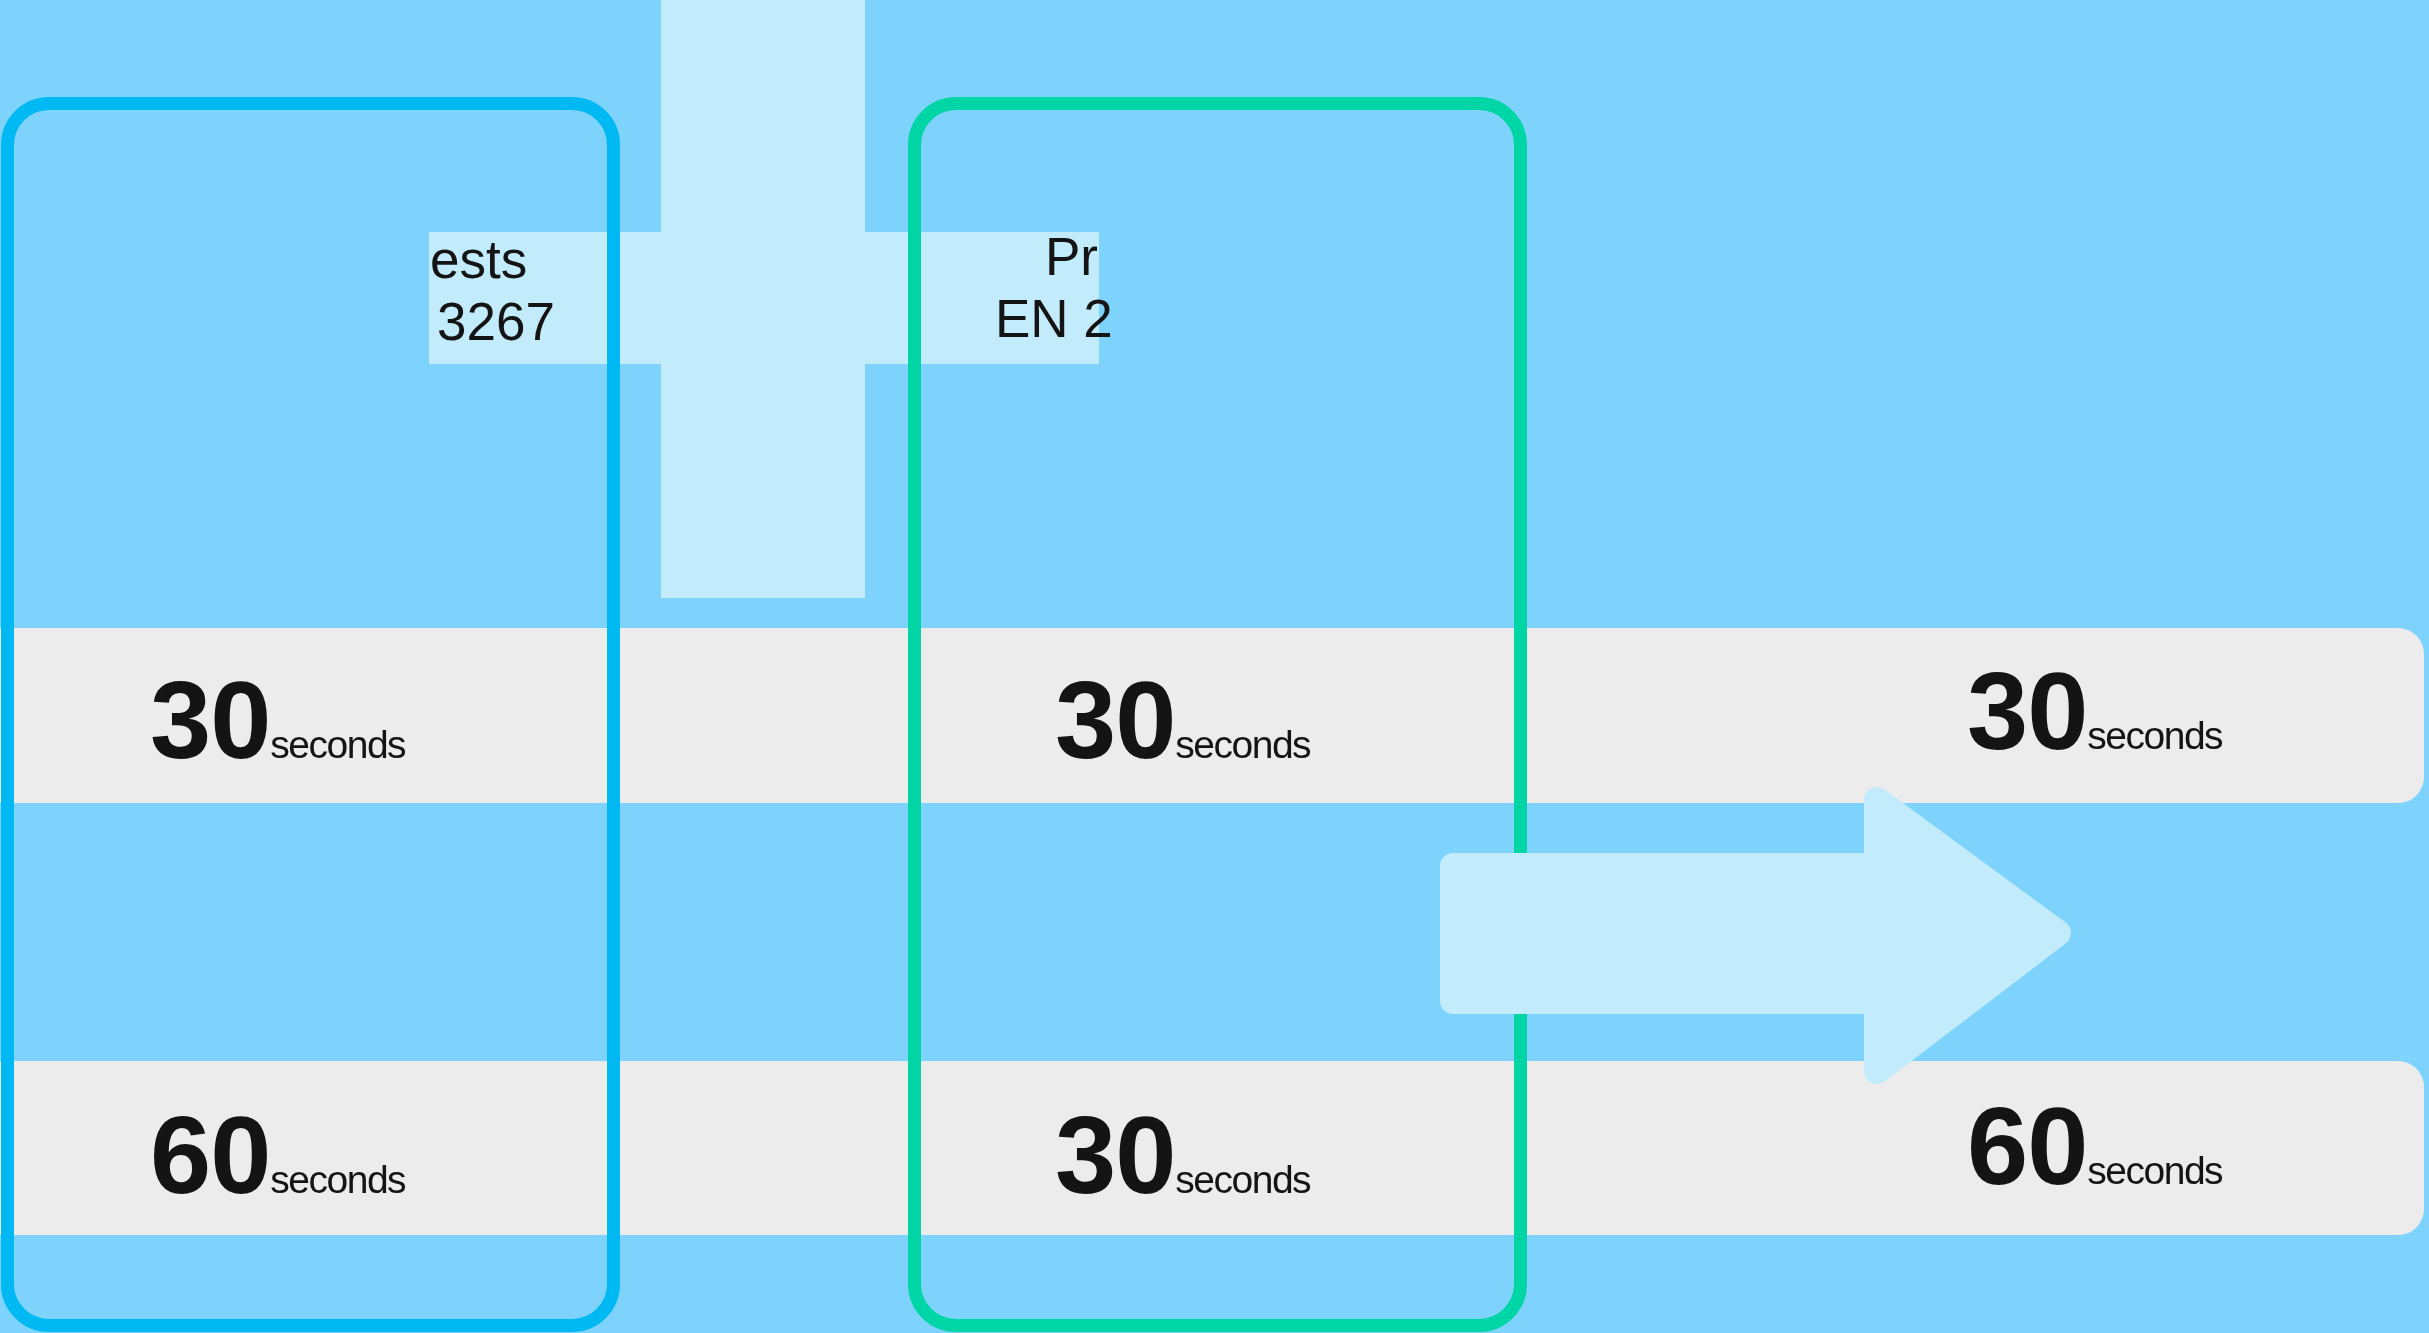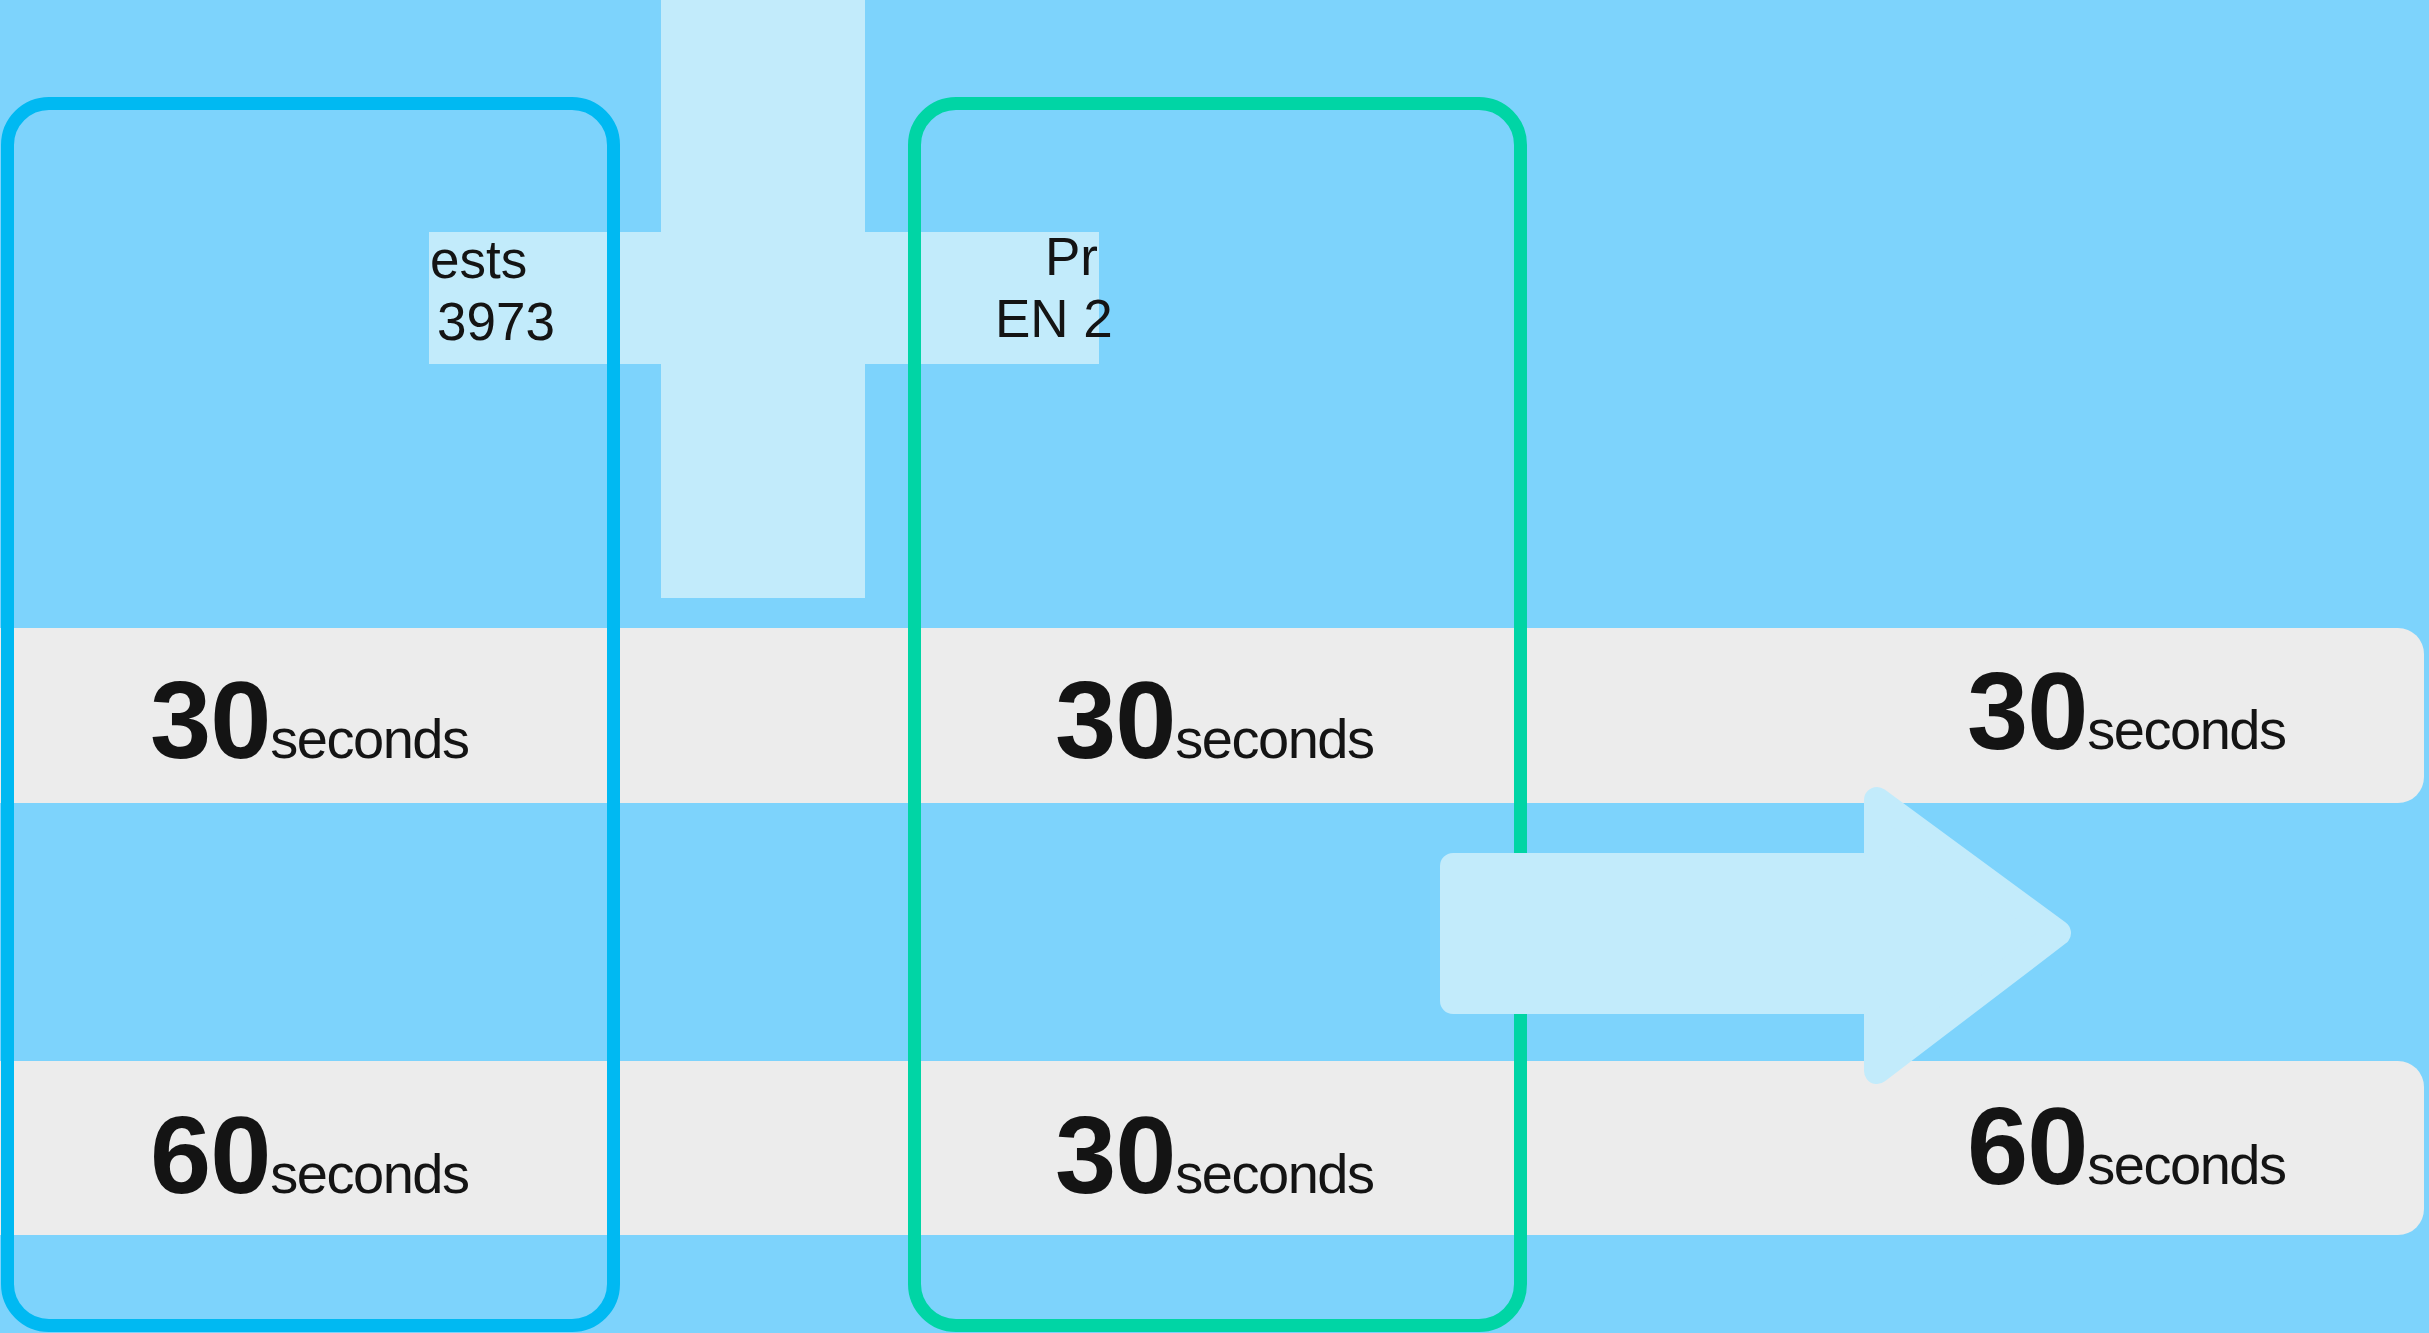--- a/index.html
+++ b/index.html
@@ -71,21 +71,21 @@
     color:#141414;
     white-space:nowrap;
   }
   .duration .num{
     font-size:110px;
     font-weight:700;
     line-height:80px;
     letter-spacing:-1px;
   }
   .duration .unit{
-    font-size:56px;
+    font-size:39px;
     line-height:56px;
     letter-spacing:-1.5px;
   }
   .duration.c1{left:150px;}
   .duration.c2{left:1055px;}
   .duration.c3{left:1967px;}
   .duration.r1{top:680px;}
   .duration.r2{top:1115px;}
   .duration.c3.r1{top:671px;}
   .duration.c3.r2{top:1106px;}
@@ -102,21 +102,21 @@
 
 <div class="canvas">
 
   <div class="band row1"></div>
   <div class="band row2"></div>
 
   <div class="cross-v"></div>
   <div class="cross-h"></div>
 
   <span class="boxtext lbl-ests">ests</span>
-  <span class="boxtext lbl-4476">3973</span>
+  <span class="boxtext lbl-4476">3267</span>
   <span class="boxtext lbl-pr">Pr</span>
   <span class="boxtext lbl-en1">EN 2</span>
 
   <div class="frame blue"></div>
   <div class="frame green"></div>
 
   <div class="duration r1 c1">
     <span class="num">30</span>
     <span class="unit">seconds</span>
   </div>

